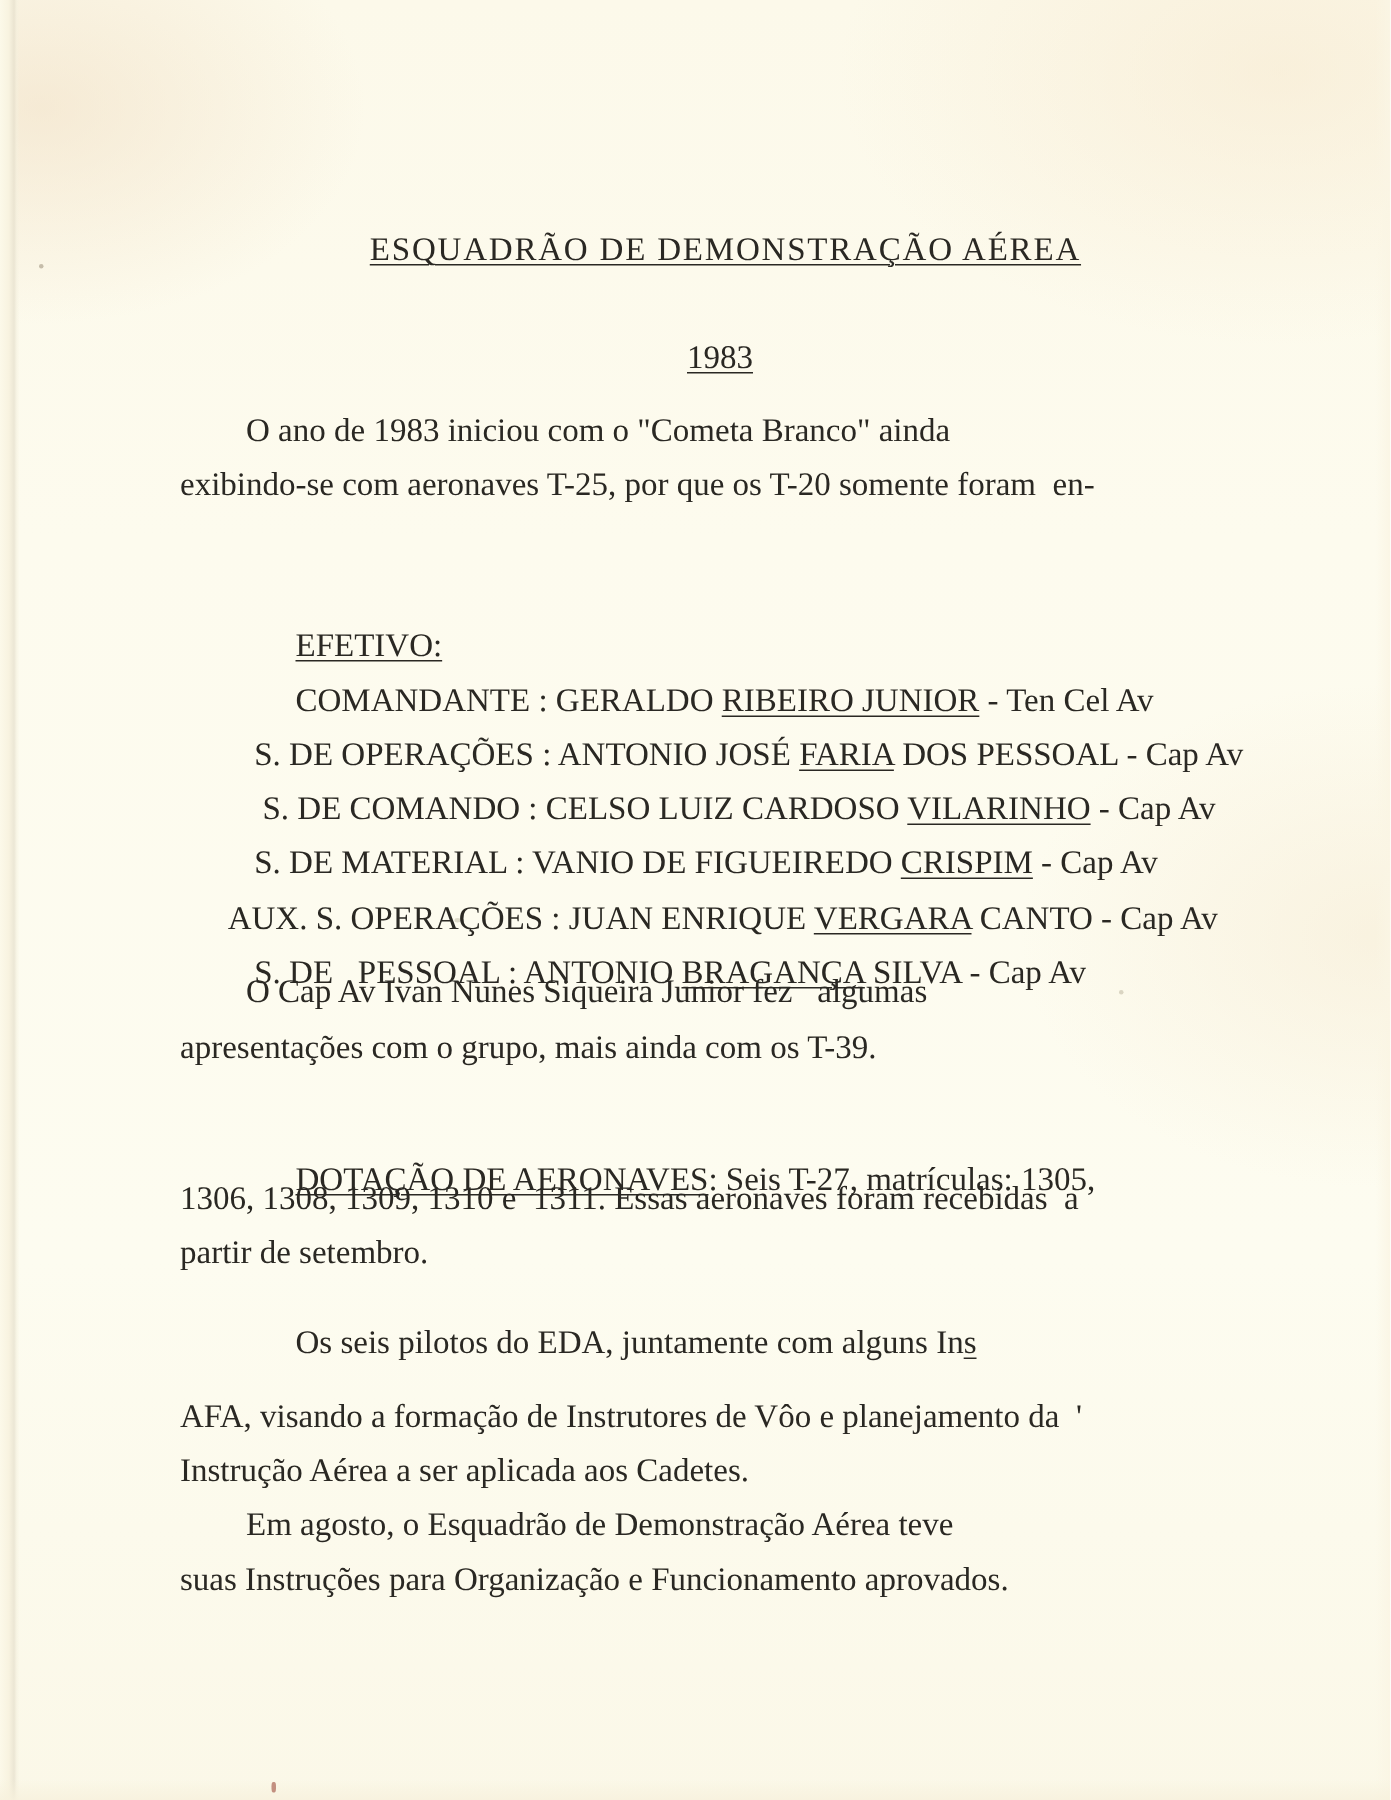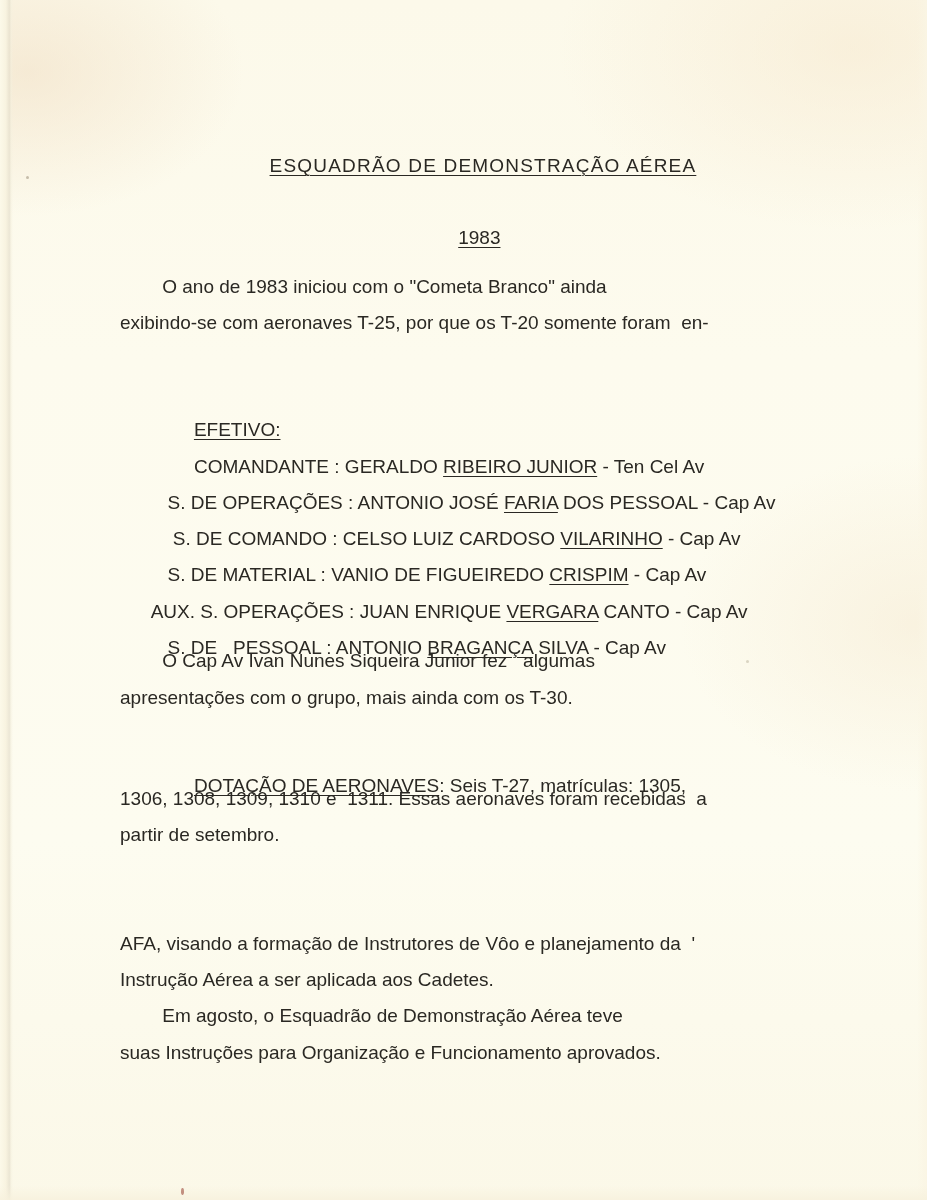--- a/index.html
+++ b/index.html
@@ -72,25 +72,25 @@
     left: 0;
     top: 0;
     width: 927px;
     height: 1200px;
   }
 
   
   .tl {
     position: absolute;
     left: 120px;
-    font-size: 19px;
+    font-size: 22px;
     line-height: 24px;
     letter-spacing: 0px;
     white-space: pre;
-    font-family: Liberation Sans, sans-serif;
+    font-family: Liberation Serif, serif;
   }
 
   .centered {
     left: 0;
     width: 927px;
     text-align: center;
   }
 
   .u {
     text-decoration: underline;
@@ -151,28 +151,31 @@
 
     <div class="tl" style="top:576px;">
       <span>AUX. S. OPERAÇÕES : JUAN ENRIQUE </span><span class="u">VERGARA</span><span> CANTO - Cap Av</span>
     </div>
 
     <div class="tl" style="top:612px;">
       <span>   S. DE   PESSOAL : ANTONIO </span><span class="u">BRAGANÇA</span><span> SILVA - Cap Av</span>
     </div>
 
     <div class="tl" style="top:649px;">        O Cap Av Ivan Nunes Siqueira Junior fez   algumas</div>
-    <div class="tl" style="top:686px;">apresentações com o grupo, mais ainda com os T-30.</div>
+    <div class="tl" style="top:686px;">apresentações com o grupo, mais ainda com os T-39.</div>
 
     <div class="tl" style="top:750px;">
       <span>        </span><span class="u">DOTAÇÃO DE AERONAVES</span><span>: Seis T-27, matrículas: 1305,</span>
     </div>
     <div class="tl" style="top:787px;">1306, 1308, 1309, 1310 e  1311. Essas aeronaves foram recebidas  a</div>
     <div class="tl" style="top:823px;">partir de setembro.</div>
 
+    <div class="tl" style="top:859px;">
+      <span>        Os seis pilotos do EDA, juntamente com alguns In</span><span class="u">s</span>
+    </div>
     <div class="tl" style="top:932px;">AFA, visando a formação de Instrutores de Vôo e planejamento da  '</div>
     <div class="tl" style="top:968px;">Instrução Aérea a ser aplicada aos Cadetes.</div>
 
     <div class="tl" style="top:1004px;">        Em agosto, o Esquadrão de Demonstração Aérea teve</div>
     <div class="tl" style="top:1041px;">suas Instruções para Organização e Funcionamento aprovados.</div>
 
   </div>
 </div>
 
 </body></html>

